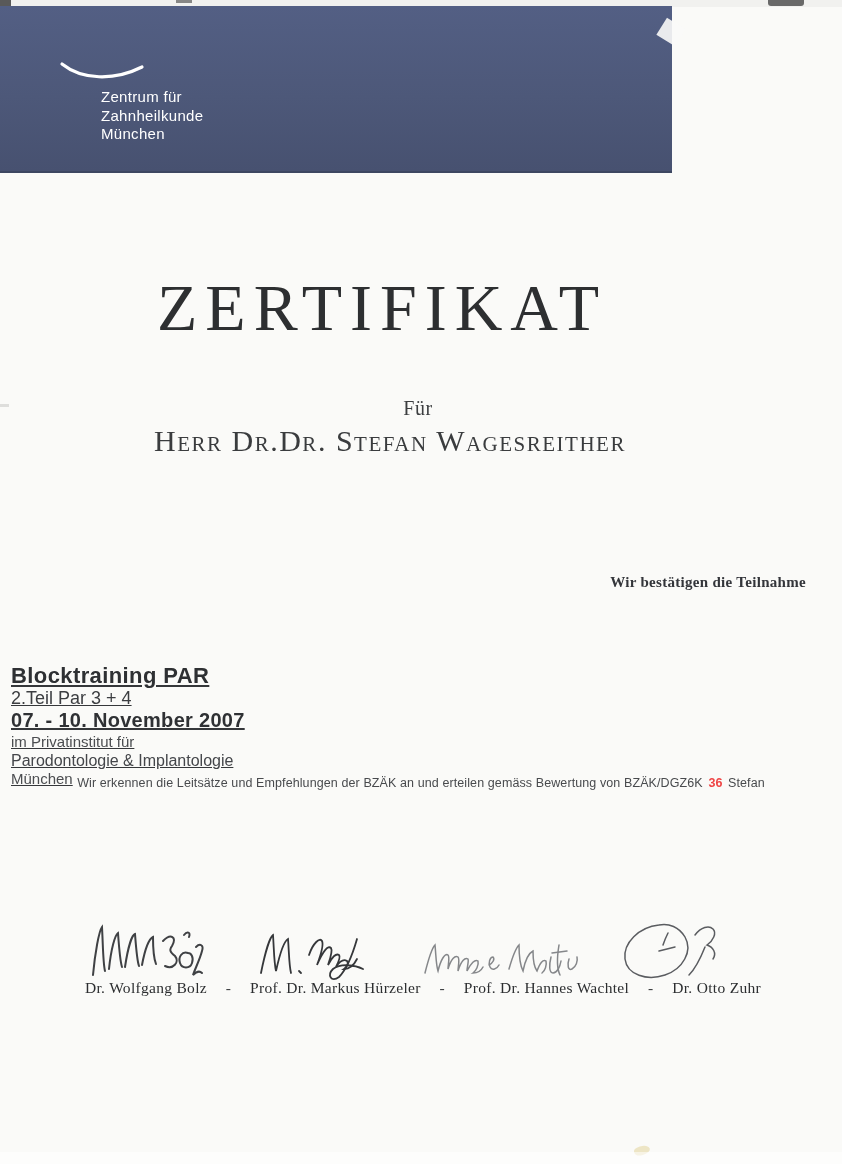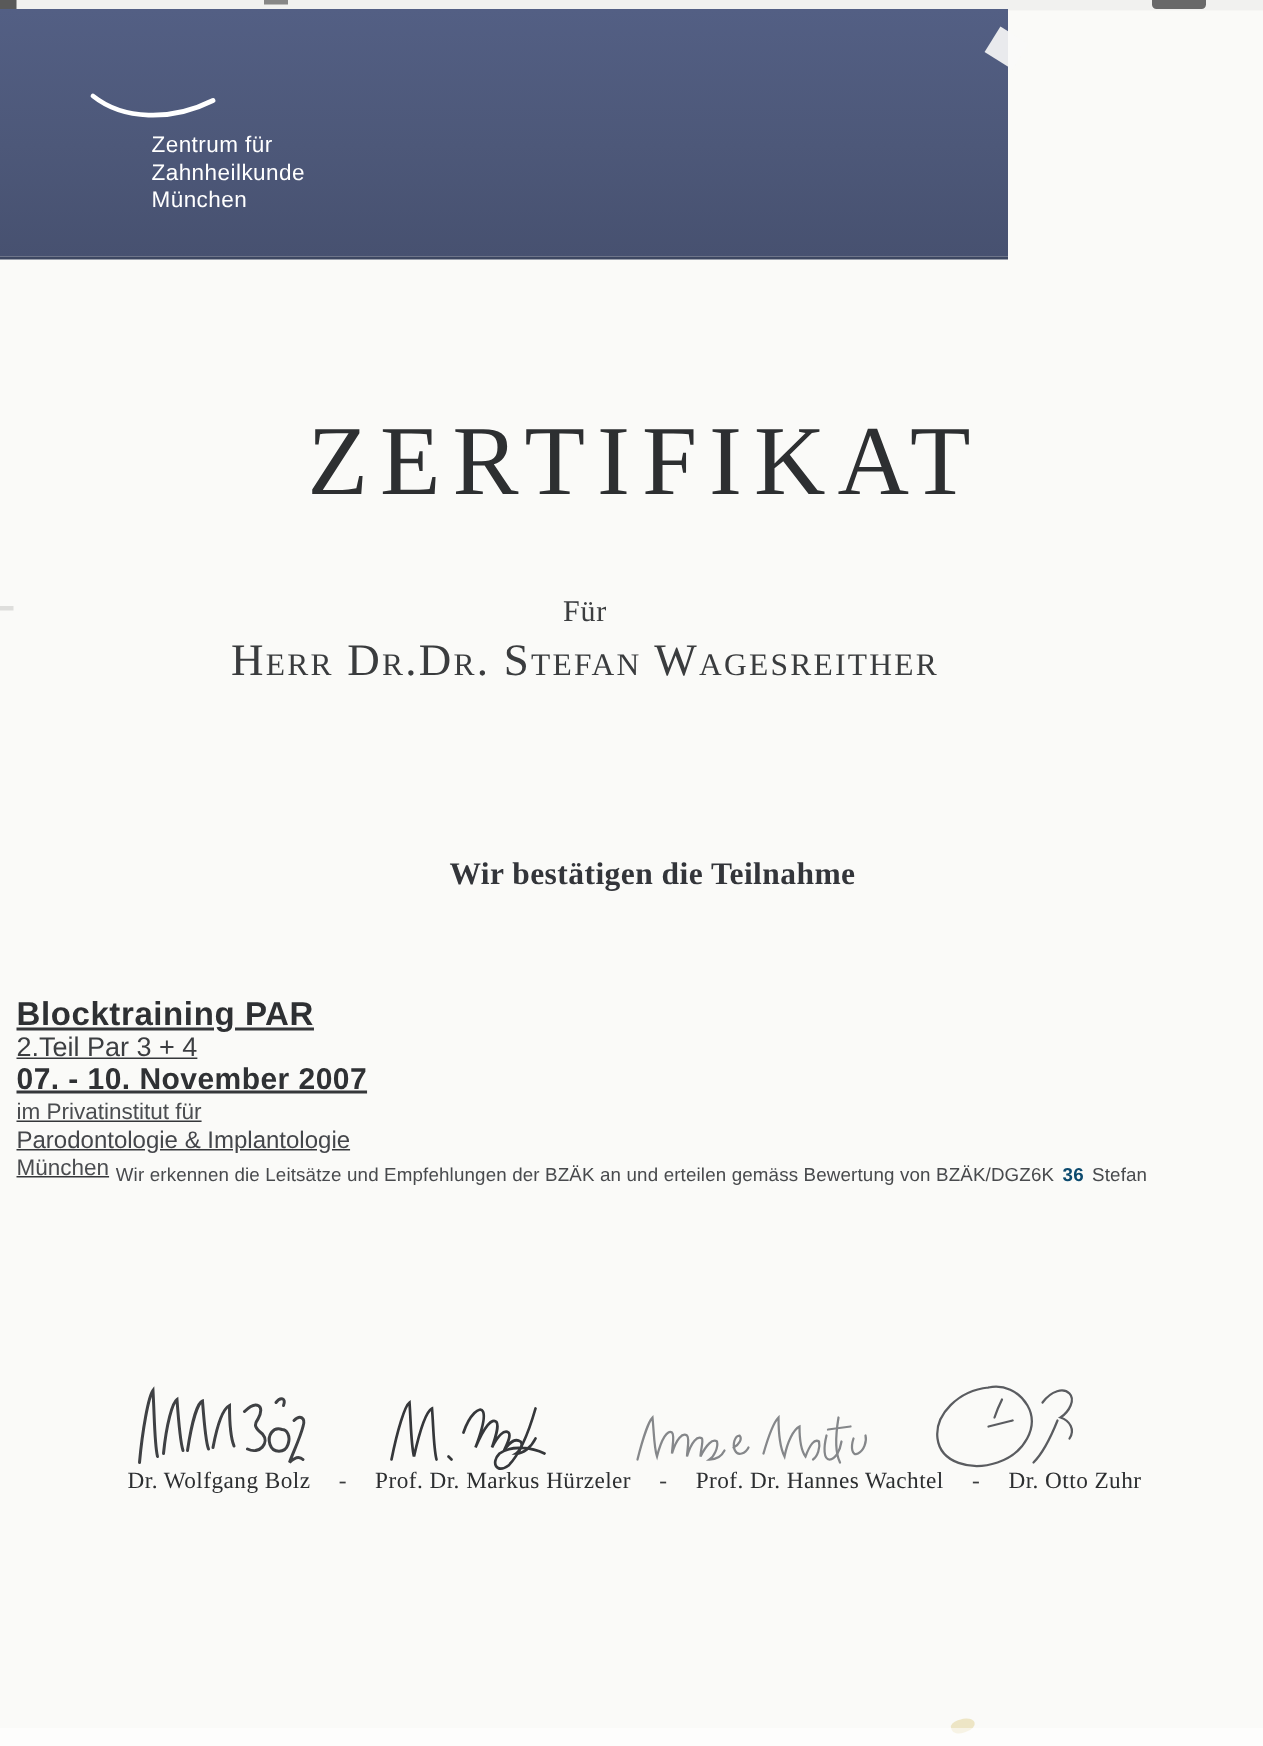--- a/index.html
+++ b/index.html
@@ -25,50 +25,50 @@
   }
   .band-fold{position:absolute;top:16px;right:-10px;width:22px;height:20px;background:#fafaf8;transform:rotate(32deg);opacity:.9;}
   .logo-curve{position:absolute;left:58px;top:50px;width:88px;height:30px;}
   .org-name{
     position:absolute;left:101px;top:82px;color:#ffffff;
     font-size:15px;line-height:18.5px;letter-spacing:.3px;font-weight:400;
   }
   .title{
     position:absolute;top:270px;left:0;width:764px;text-align:center;
     font-family:"Liberation Serif",serif;font-size:66px;font-weight:400;
-    letter-spacing:8px;color:#2d2f31;padding-left:48px;
+    letter-spacing:8px;color:#2d2f31;
   }
   .for-label{
     position:absolute;top:397px;left:0;width:780px;text-align:center;
-    font-family:"Liberation Serif",serif;font-size:20px;color:#3c3e40;letter-spacing:.5px;
+    font-family:"Liberation Serif",serif;font-size:20px;color:#3c3e40;letter-spacing:.5px;padding-left:28px;
   }
   .recipient{
     position:absolute;top:424px;left:0;width:780px;text-align:center;
     font-family:"Liberation Serif",serif;font-variant:small-caps;
     font-size:30px;letter-spacing:1.5px;color:#3a3c3e;
   }
   .statement{
-    position:absolute;top:569px;left:0;width:806px;text-align:center;
-    font-family:"Liberation Serif",serif;font-weight:bold;font-size:21px;
-    line-height:27px;color:#33353a;letter-spacing:.3px;margin-left:32px;
+    position:absolute;top:569px;left:0;width:806px;text-align:right;
+    font-family:"Liberation Serif",serif;font-weight:bold;font-size:15px;
+    line-height:27px;color:#33353a;letter-spacing:.3px;
   }
   .event{
     position:absolute;top:663px;left:11px;width:780px;text-align:left;color:#35373a;text-decoration:underline;
   }
   .event .ev-name{font-weight:bold;font-size:22px;letter-spacing:.4px;line-height:25px;color:#2e3033;}
   .event .ev-part{font-size:18px;line-height:21px;color:#3c3e41;}
   .event .ev-date{font-weight:bold;font-size:20px;letter-spacing:.3px;line-height:23px;color:#2f3134;}
   .event .ev-venue1{font-size:15px;line-height:19px;color:#4b4d50;}
   .event .ev-venue2{font-size:16px;line-height:19px;color:#44464a;}
   .event .ev-venue3{font-size:15px;line-height:17px;color:#4b4d50;}
   .accreditation{
     position:absolute;top:776px;left:0;width:842px;text-align:center;
     font-size:12.5px;color:#484a4d;letter-spacing:.1px;
   }
-  .accreditation .points{font-weight:bold;color:#0c4a6e;margin:0 2px;}
+  .accreditation .points{font-weight:bold;color:#ef4444;margin:0 2px;}
 
   
   .sig-area{position:absolute;top:913px;left:85px;width:676px;height:95px;}
   .sig{position:absolute;}
   .sig-bolz{left:2px;top:8px;}
   .sig-huerzeler{left:172px;top:14px;}
   .sig-wachtel{left:336px;top:20px;}
   .sig-zuhr{left:522px;top:6px;}
   .sig-names{
     position:absolute;top:66px;left:0;width:100%;

